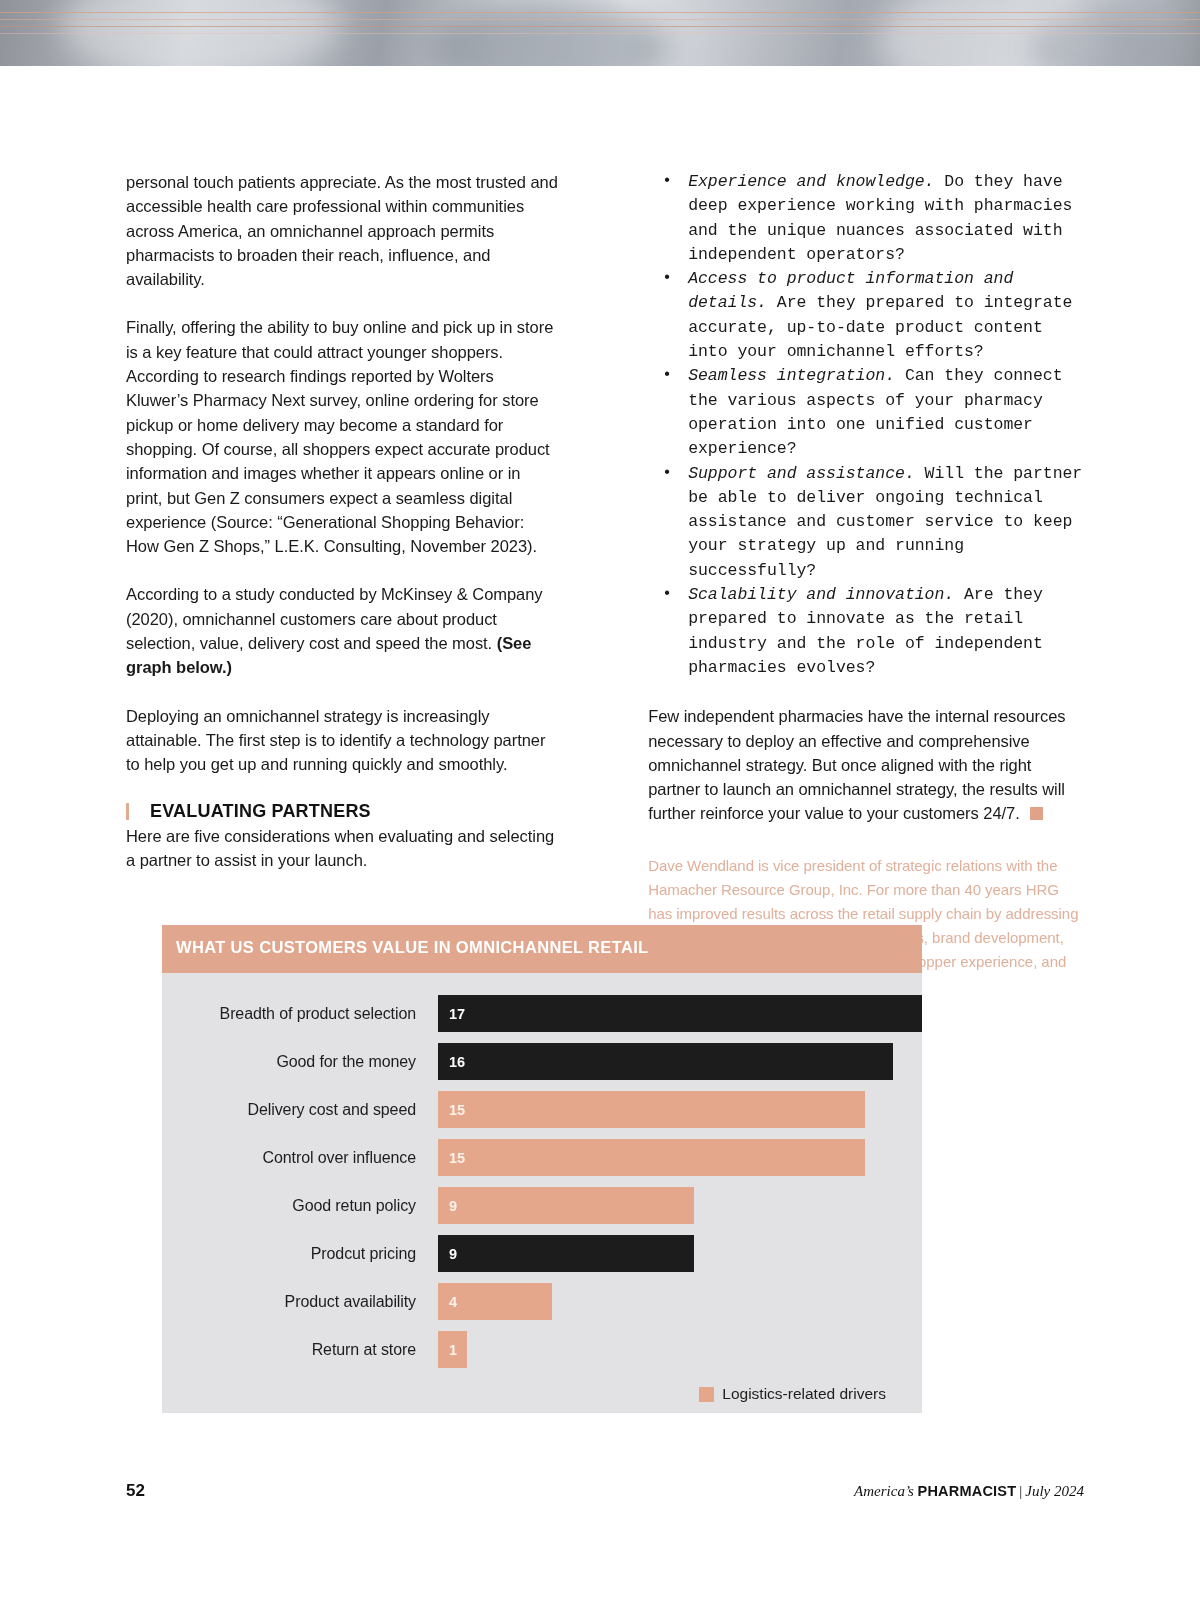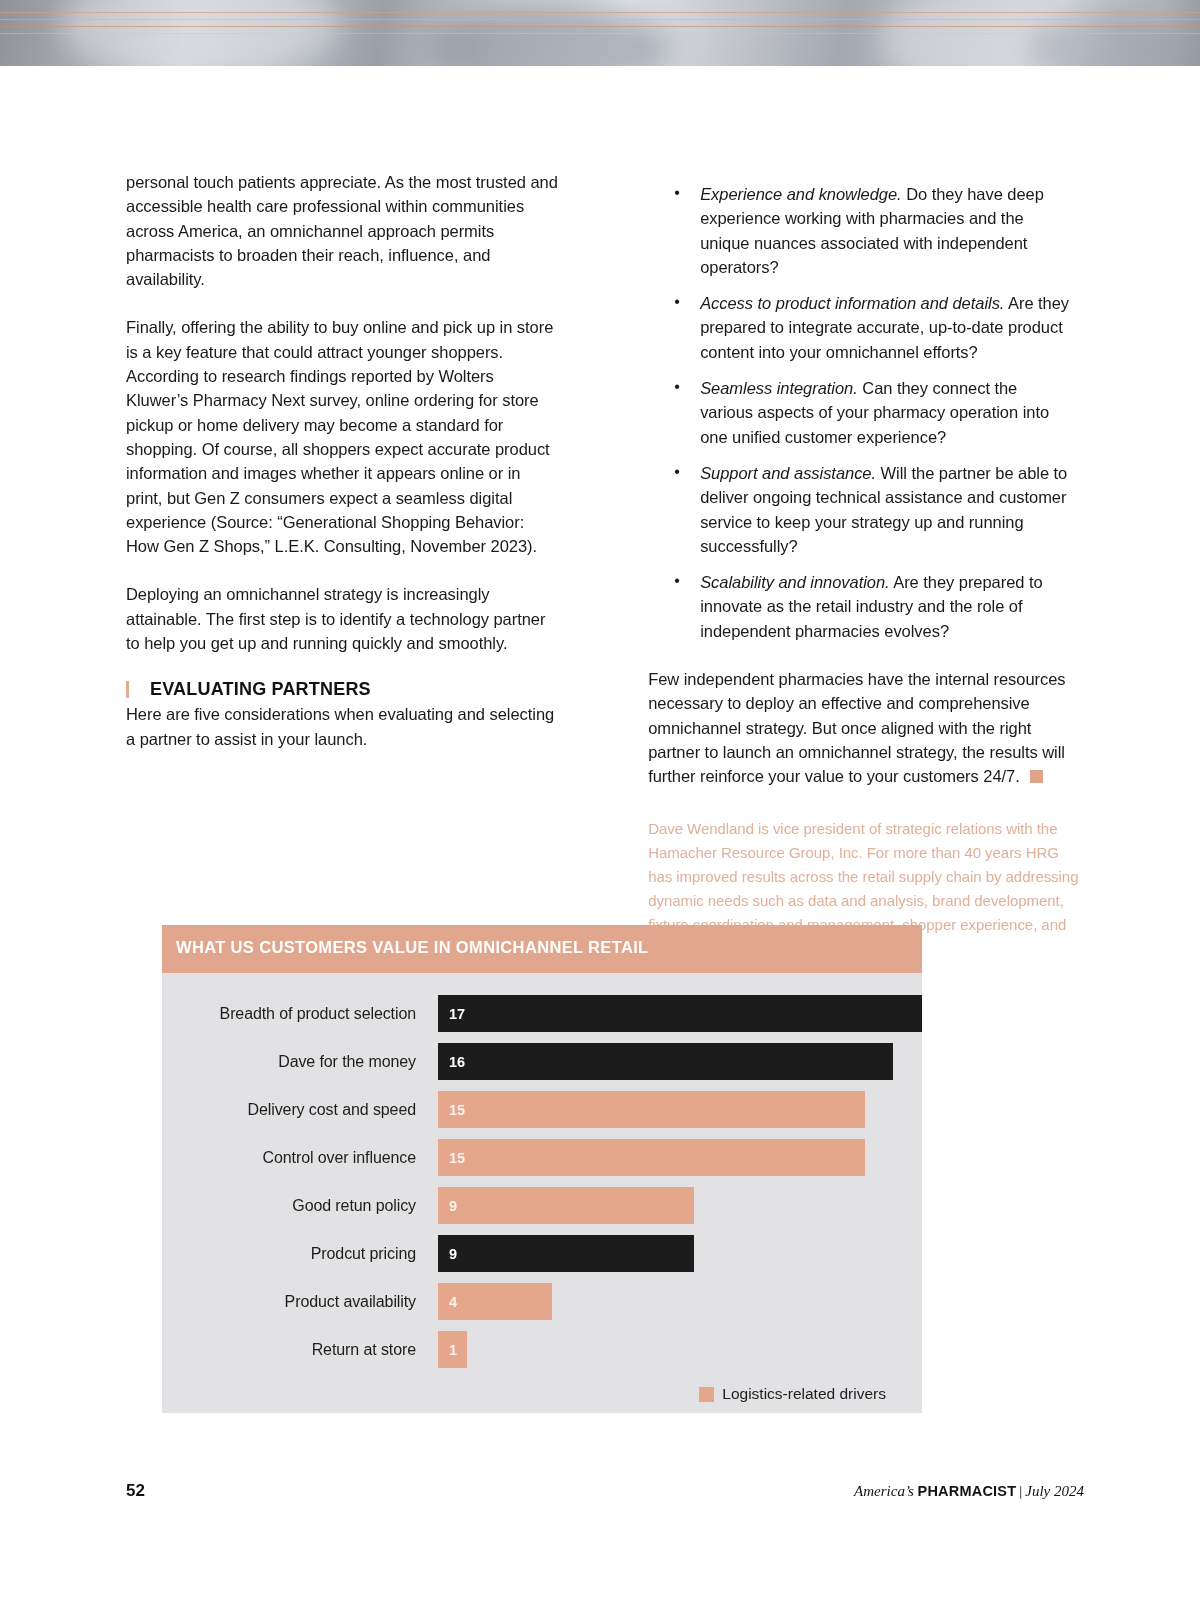--- a/index.html
+++ b/index.html
@@ -92,22 +92,23 @@
   ul.bullets {
     list-style: none;
     margin: 0 0 24px 0;
     padding: 0;
   }
   ul.bullets li {
     position: relative;
     padding-left: 40px;
     font-size: 16.5px;
     line-height: 24.3px;
-    margin: 12px;
+    margin: 0;
     letter-spacing: -0.05px;
+    font-family: Liberation Mono, monospace;
   }
   ul.bullets li::before {
     content: "\2022";
     position: absolute;
     left: 14px;
     top: -1px;
     font-size: 16px;
     color: #1a1a1a;
   }
   ul.bullets li i { font-style: italic; }
@@ -276,20 +277,21 @@
   <div class="band-line l4"></div>
 </div>
 
 <div class="page">
 
   <div class="columns">
 
     <div class="col left">
       <p class="body">personal touch patients appreciate. As the most trusted and accessible health care professional within communities across America, an omnichannel approach permits pharmacists to broaden their reach, influence, and availability.</p>
       <p class="body">Finally, offering the ability to buy online and pick up in store is a key feature that could attract younger shoppers. According to research findings reported by Wolters Kluwer’s Pharmacy Next survey, online ordering for store pickup or home delivery may become a standard for shopping. Of course, all shoppers expect accurate product information and images whether it appears online or in print, but Gen Z consumers expect a seamless digital experience (Source: “Generational Shopping Behavior: How Gen Z Shops,” L.E.K. Consulting, November 2023).</p>
+      <p class="body"><span>According to a study conducted by McKinsey &amp; Company (2020), omnichannel customers care about product selection, value, delivery cost and speed the most. </span><span class="bold">(See graph below.)</span></p>
       <p class="body">Deploying an omnichannel strategy is increasingly attainable. The first step is to identify a technology partner to help you get up and running quickly and smoothly.</p>
       <h2 class="section-head">
         <span class="tick"></span>
         <span>EVALUATING PARTNERS</span>
       </h2>
       <p class="body">Here are five considerations when evaluating and selecting a partner to assist in your launch.</p>
     </div>
 
     <div class="col right">
       <ul class="bullets">
@@ -317,21 +319,21 @@
       <div class="bar-row">
         <div class="bar-label">Breadth of product selection</div>
         <div class="bar-track">
           <div class="bar dark" style="width:100%">
             <span>17</span>
           </div>
         </div>
       </div>
 
       <div class="bar-row">
-        <div class="bar-label">Dave for the money</div>
+        <div class="bar-label">Good for the money</div>
         <div class="bar-track">
           <div class="bar dark" style="width:94.1%">
             <span>16</span>
           </div>
         </div>
       </div>
 
       <div class="bar-row">
         <div class="bar-label">Delivery cost and speed</div>
         <div class="bar-track">

